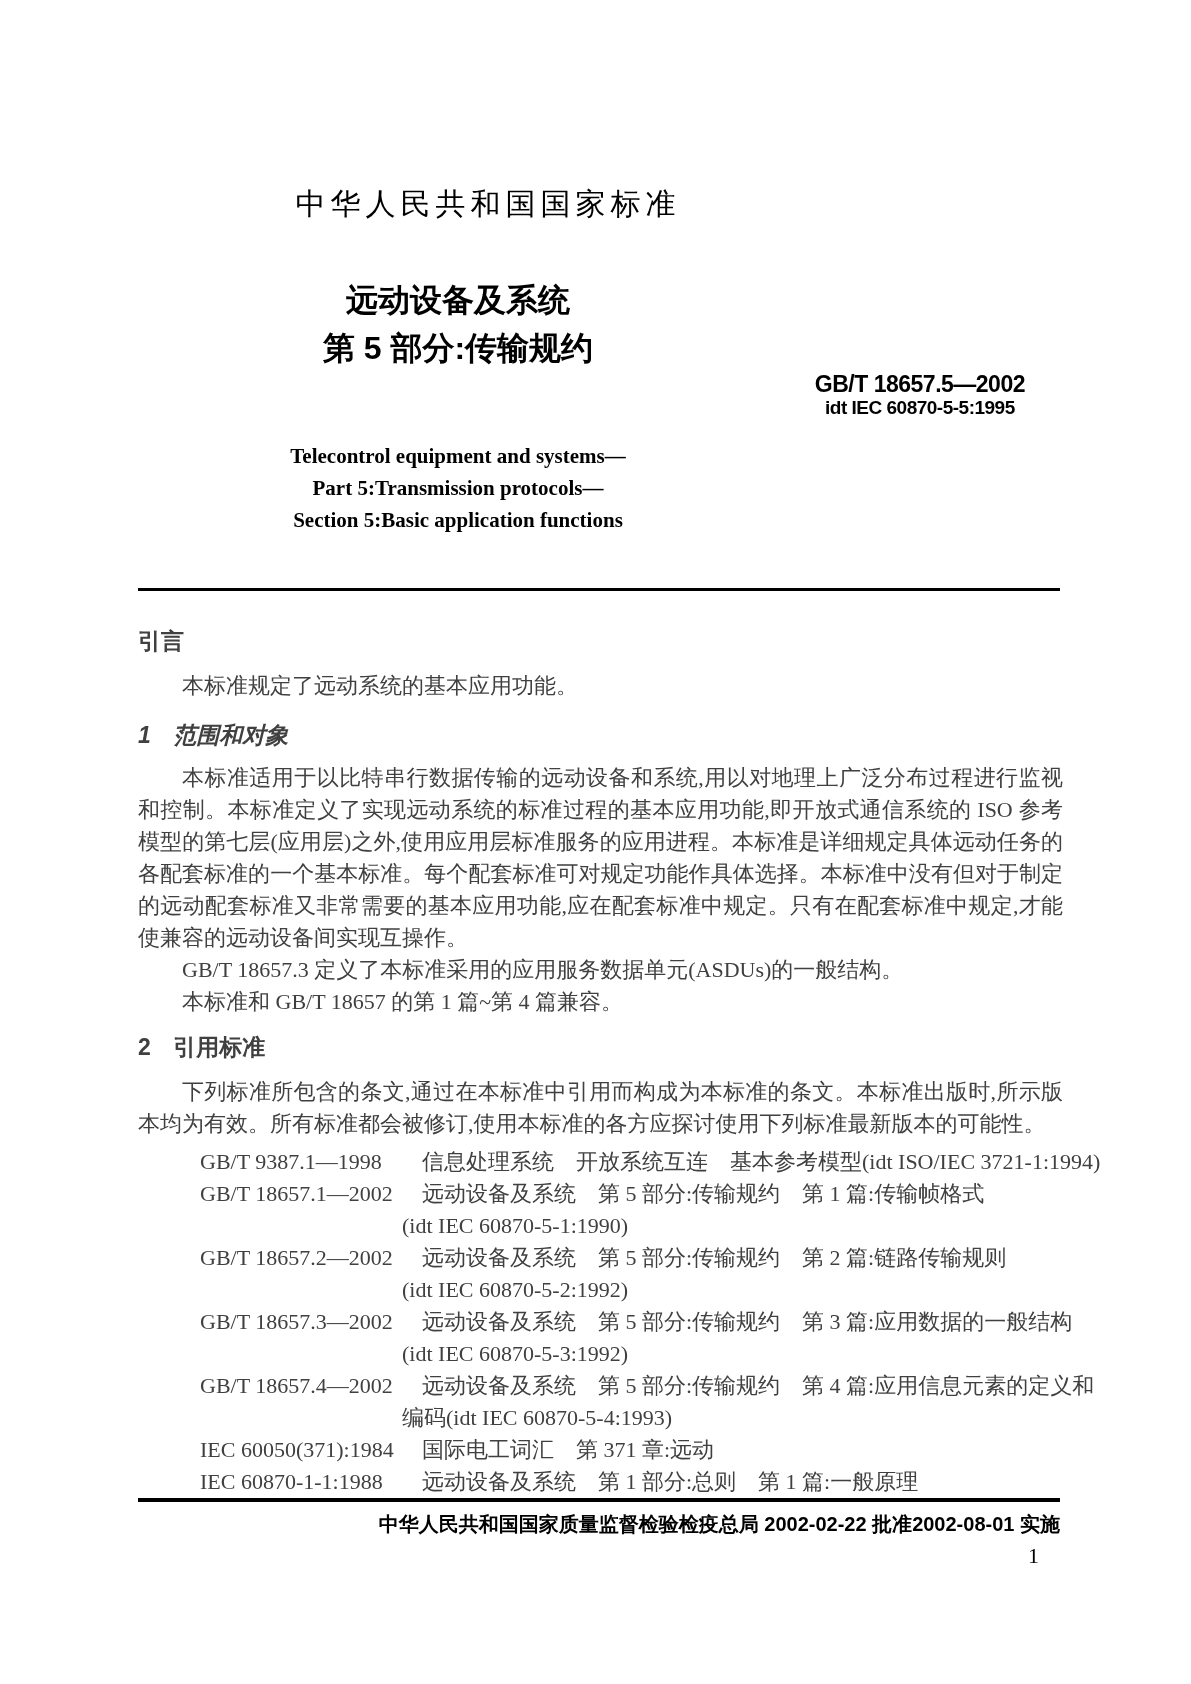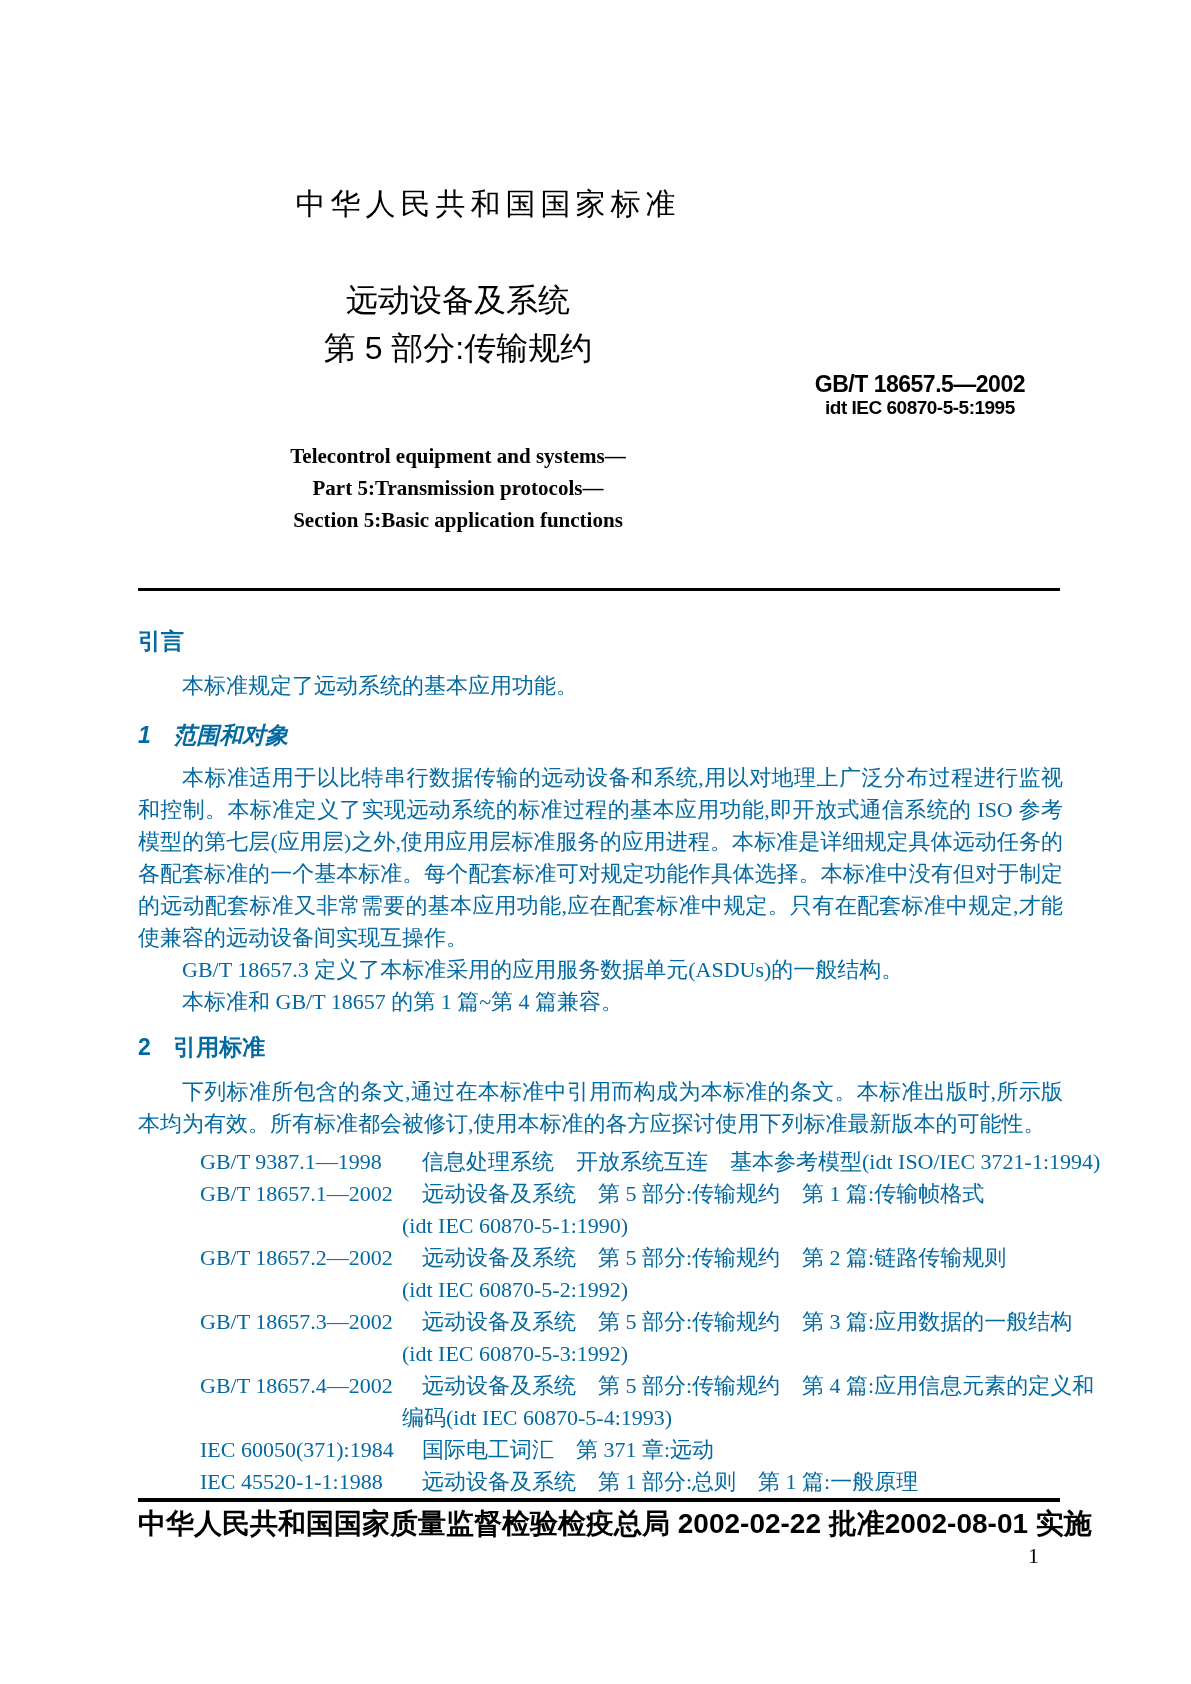--- a/index.html
+++ b/index.html
@@ -14,21 +14,21 @@
     text-align:center;
     font-family:"Liberation Sans", sans-serif;
     font-size:30px; line-height:36px; letter-spacing:5px;
     font-weight:500; white-space:nowrap;
   }
   
   .cn-title {
     position:absolute; top:276px; left:138px; width:640px;
     text-align:center;
     font-family:"Liberation Sans", sans-serif;
-    font-weight:normal; font-size:32px; line-height:48px;
+    font-weight:bold; font-size:32px; line-height:48px;
     white-space:nowrap;
   }
   
   .std-num {
     position:absolute; top:372px; right:166px; text-align:center;
     font-family:"Liberation Sans", sans-serif; font-weight:bold;
     white-space:nowrap;
   }
   .std-num .l1 { font-size:23px; line-height:25px; letter-spacing:-0.5px; }
   .std-num .l2 { font-size:19px; line-height:22px; letter-spacing:-0.5px; }
@@ -37,21 +37,21 @@
     position:absolute; top:440px; left:138px; width:640px;
     text-align:center;
     font-family:"Liberation Serif", serif; font-weight:bold;
     font-size:21px; line-height:32px; white-space:nowrap;
   }
   .rule-top    { position:absolute; top:588px;  left:138px; width:922px; height:3px; background:#000; }
   .rule-bottom { position:absolute; top:1498px; left:138px; width:922px; height:4px; background:#000; }
 
   .body-block {
     position:absolute; top:628px; left:138px; width:925px;
-    font-size:22px; color:#0369a1;
+    font-size:22px; color:#404040;
   }
   .h-sec {
     font-family:"Liberation Sans", sans-serif; font-weight:bold;
     font-size:23px; line-height:26px;
   }
   .h-sec .num { display:inline-block; }
   .h-sec .ttl { display:inline-block; margin-left:16px; }
   .p { line-height:32px; text-align:justify; text-indent:44px; margin:0; }
   .p-single { line-height:28px; text-indent:44px; margin:0; }
   #intro-p { margin-top:18px; }
@@ -60,23 +60,23 @@
   #h2 { margin-top:16px; }
   #s2p { margin-top:16px; }
   .refs { margin-top:6px; }
   .ref-row { display:flex; line-height:32px; margin-left:62px; white-space:nowrap; }
   .ref-code { width:222px; flex-shrink:0; }
   .ref-desc { }
   .ref-cont { line-height:32px; margin-left:264px; white-space:nowrap; }
 
   .footer {
     position:absolute; top:1510px; left:138px; width:922px;
-    display:flex; justify-content:space-between; align-items:flex-start;
+    display:flex; justify-content:flex-end; align-items:flex-start;
     font-family:"Liberation Sans", sans-serif; font-weight:bold;
-    font-size:28px; line-height:28px; white-space:nowrap;
+    font-size:20px; line-height:28px; white-space:nowrap;
   }
   .page-num {
     position:absolute; top:1544px; left:1028px;
     font-family:"Liberation Serif", serif; font-size:22px; line-height:24px;
   }
 </style>
 </head>
 <body>
 
 <div id="page">
@@ -150,21 +150,21 @@
         <span class="ref-desc">远动设备及系统　第 5 部分:传输规约　第 4 篇:应用信息元素的定义和</span>
       </div>
       <div class="ref-cont">编码(idt IEC 60870-5-4:1993)</div>
 
       <div class="ref-row">
         <span class="ref-code">IEC 60050(371):1984</span>
         <span class="ref-desc">国际电工词汇　第 371 章:远动</span>
       </div>
 
       <div class="ref-row">
-        <span class="ref-code">IEC 45520-1-1:1988</span>
+        <span class="ref-code">IEC 60870-1-1:1988</span>
         <span class="ref-desc">远动设备及系统　第 1 部分:总则　第 1 篇:一般原理</span>
       </div>
 
     </div>
   </div>
 
   <div class="rule-bottom"></div>
 
   <div class="footer">
     <span>中华人民共和国国家质量监督检验检疫总局 2002-02-22 批准</span>

